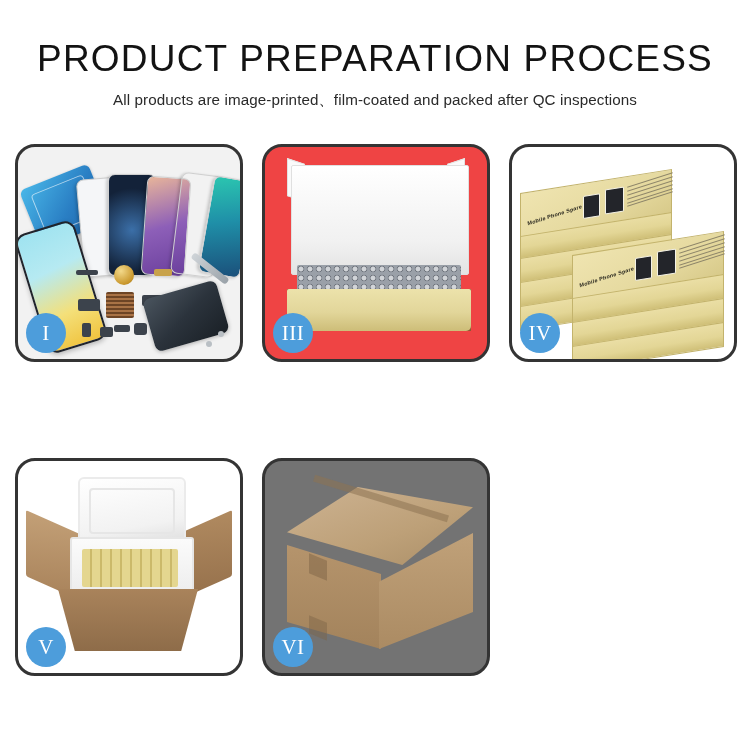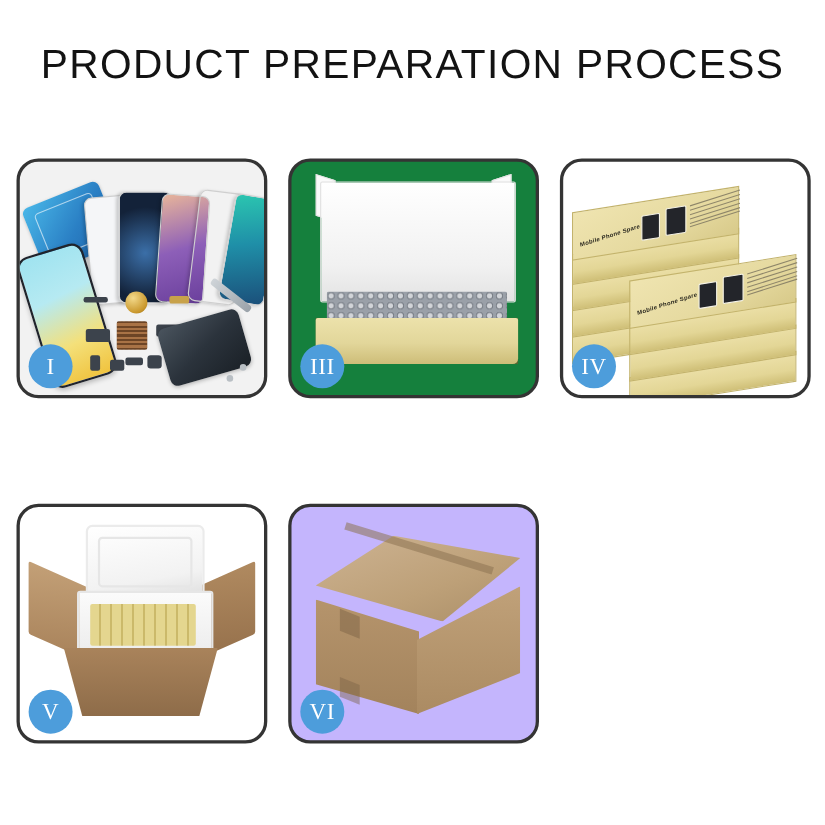--- a/index.html
+++ b/index.html
@@ -156,21 +156,21 @@
     opacity: .62;
   }
   .p2 .flex {
     position: absolute; left: 96px; top: 100px;
     width: 16px; height: 96px;
     background: #20262c; opacity: .82; border-radius: 3px;
   }
   .p2 .tape { position: absolute; width: 14px; height: 11px; background: #d2a758; opacity: .9; border-radius: 2px; }
 
   
-  .p3 { background: #15803d; }
+  .p3 { background: #ef4444; }
   .p3 .lid {
     position: absolute; left: 26px; top: 18px;
     width: 176px; height: 108px;
     background: linear-gradient(180deg,#ffffff 0%,#f1f1f1 70%,#e3e3e3 100%);
     border: 1px solid #e0e0e0;
     border-radius: 2px;
   }
   .p3 .lidflapL { position:absolute; left:22px; top:14px; width:16px; height:36px; background:#fafafa; border:1px solid #e2e2e2; transform: skewY(18deg); }
   .p3 .lidflapR { position:absolute; right:22px; top:14px; width:16px; height:36px; background:#fafafa; border:1px solid #e2e2e2; transform: skewY(-18deg); }
   .p3 .foam {
@@ -254,21 +254,21 @@
     border: 2px solid #e6e6e6; border-radius: 3px;
   }
   .p5 .yellowpack {
     position: absolute; left: 64px; top: 88px;
     width: 96px; height: 38px;
     background: repeating-linear-gradient(90deg,#e4d68f 0 8px,#cbb96a 8px 10px);
     border-radius: 2px;
   }
 
   
-  .p6 { background: #c4b5fd; }
+  .p6 { background: #737373; }
   .p6 .top {
     position: absolute; left: 22px; top: 26px;
     width: 186px; height: 78px;
     background: linear-gradient(160deg,#cdb392 0%,#bda078 60%,#ab8f68 100%);
     clip-path: polygon(38% 0, 100% 26%, 62% 100%, 0 58%);
   }
   .p6 .front {
     position: absolute; left: 22px; top: 84px;
     width: 94px; height: 104px;
     background: linear-gradient(180deg,#b5946c 0%,#a3835c 100%);
@@ -289,20 +289,21 @@
   .p6 .tab1 { position:absolute; left:44px; top:96px; width:18px; height:20px; background:rgba(125,100,70,.5); transform: skewY(22deg); }
   .p6 .tab2 { position:absolute; left:44px; top:158px; width:18px; height:18px; background:rgba(125,100,70,.45); transform: skewY(22deg); }
 </style>
 </head>
 <body>
 
 <div id="page">
 
   <div class="header">
     <div class="title">PRODUCT PREPARATION PROCESS</div>
+    <div class="subtitle">All products are image-printed、film-coated and packed after QC inspections</div>
   </div>
 
   <div class="grid">
 
     <div class="panel p1">
       <div class="scene">
         <div class="filmstrip"></div>
         <div class="fan">
           <div class="ph ph1"></div>
           <div class="ph ph2"></div>

